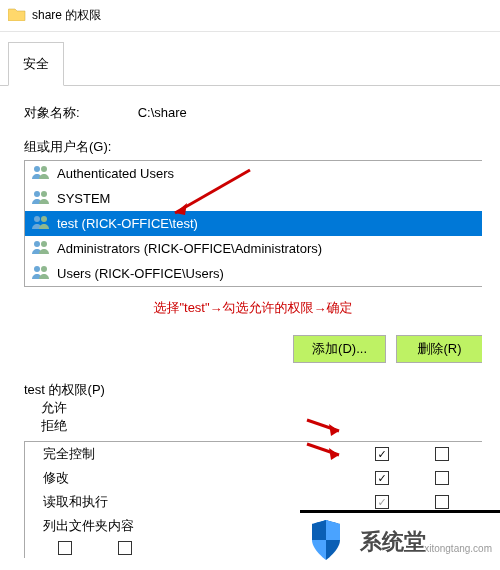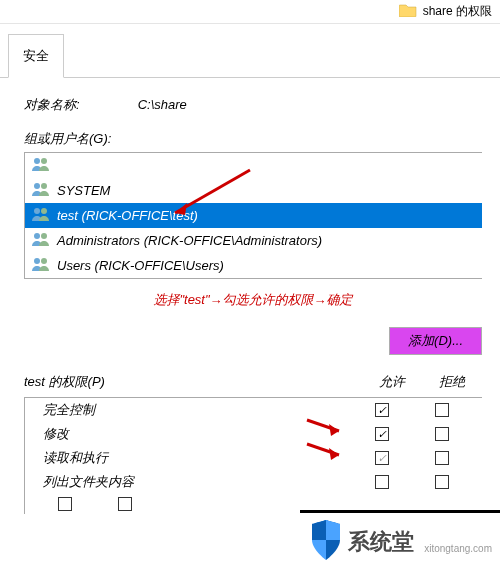--- a/index.html
+++ b/index.html
@@ -1,56 +1,56 @@
 <!DOCTYPE html>
 <html><head>
 <meta charset="utf-8">
 <style>
 * { box-sizing: border-box; font-family: "Microsoft YaHei", "Segoe UI", sans-serif; }
 body { margin: 0; background: #fff; width: 500px; height: 570px; overflow: hidden; position: relative; }
 
-.titlebar { display: flex; align-items: center; height: 24px; padding: 0 8px; background: #fff; border-bottom: 1px solid #e5e5e5; justify-content: flex-end; }
+.titlebar { display: flex; align-items: center; height: 32px; padding: 0 8px; background: #fff; border-bottom: 1px solid #e5e5e5; }
 .titlebar .folder-icon { margin-right: 6px; }
 .titlebar .title { font-size: 12px; color: #000; }
 
 .tab-row { display: flex; align-items: flex-end; padding: 10px 8px 0 8px; border-bottom: 1px solid #ccc; }
 .tab { background: #fff; border: 1px solid #ccc; border-bottom: 1px solid #fff; padding: 12px 14px; font-size: 13px; margin-bottom: -1px; }
 
-.content { padding: 12px 18px 0 24px; font-size: 13px; color: #000; font-style: italic; }
+.content { padding: 12px 18px 0 24px; font-size: 13px; color: #000; }
 .object-row { padding: 6px 0 16px 0; }
 .object-row .lbl { display: inline-block; width: 110px; }
 .group-label { padding-bottom: 4px; }
 
 .list-box { border: 1px solid #aaa; border-right: none; background: #fff; }
 .list-item { display: flex; align-items: center; padding: 3px 6px; gap: 6px; white-space: nowrap; overflow: hidden; }
 .list-item.selected { background: #0078d7; color: #fff; }
 
 .red-note { color: #c00; text-align: center; padding: 12px 0 18px 0; font-size: 13px; }
 
 .btn-row { display: flex; justify-content: flex-end; gap: 10px; padding-right: 0; }
-.btn { background: #d946ef; border: 1px solid #adadad; padding: 4px 18px; font-size: 13px; min-width: 86px; text-align: center; }
+.btn { background: #bef264; border: 1px solid #adadad; padding: 4px 18px; font-size: 13px; min-width: 86px; text-align: center; }
 .btn.remove { border-right: none; }
 
-.perm-header { display: flex; padding: 18px 0 6px 0; }
+.perm-header { display: flex; padding: 18px 0 6px 0; flex-direction: column; }
 .perm-header .ph-lbl { flex: 1; }
 .perm-header .ph-col { width: 60px; text-align: center; }
 
 .perm-box { border: 1px solid #aaa; border-right: none; border-bottom: none; }
 .perm-row { display: flex; align-items: center; padding: 3px 10px; }
 .perm-row .pr-lbl { flex: 1; padding-left: 8px; }
 .perm-row .pr-col { width: 60px; display: flex; justify-content: center; }
 .chk { width: 14px; height: 14px; border: 1px solid #333; display: inline-flex; align-items: center; justify-content: center; font-size: 11px; line-height: 1; }
 .chk.checked::after { content: '✓'; color: #000; }
 .chk.gray.checked::after { color: #9e9e9e; }
 
 .folder-svg { width: 18px; height: 14px; }
 
 .red-arrow { position: absolute; pointer-events: none; }
 .wm-box { position: absolute; right: 0; bottom: 0; width: 200px; height: 60px; border-top: 3px solid #000; background: #fff; display: flex; align-items: center; padding-left: 6px; }
-.wm-box .wm-main { display: flex; align-items: center; gap: 2px; }
+.wm-box .wm-main { display: flex; align-items: center; gap: 14px; }
 .wm-box .wm-text { font-size: 22px; font-weight: 700; color: #4a4a4a; }
 .wm-box .wm-url { position: absolute; bottom: 16px; right: 8px; font-size: 10px; color: #9a9a9a; }
 </style>
 </head>
 <body>
 
 <div class="titlebar">
   <span class="folder-icon">
     <svg class="folder-svg" viewBox="0 0 18 14">
         <path d="M1 2h6l2 2h8v9a1 1 0 0 1-1 1H1a1 1 0 0 1-1-1V3a1 1 0 0 1 1-1z" fill="#ffd86b" stroke="#caa43a" stroke-width="0.5"></path>
@@ -72,20 +72,21 @@
 
   <div class="group-label">组或用户名(G):</div>
   <div class="list-box" id="user-list">
       <div class="list-item">
         <span><svg width="20" height="16" viewBox="0 0 20 16">
             <circle cx="6" cy="5" r="3" fill="#6aa8d8"></circle>
             <path d="M1 15c0-3 2.5-5 5-5s5 2 5 5z" fill="#6aa8d8"></path>
             <circle cx="13" cy="5" r="3" fill="#8fb88f"></circle>
             <path d="M8 15c0-3 2.5-5 5-5s5 2 5 5z" fill="#8fb88f"></path>
           </svg></span>
+        <span>Authenticated Users</span>
       </div>
       <div class="list-item">
         <span><svg width="20" height="16" viewBox="0 0 20 16">
             <circle cx="6" cy="5" r="3" fill="#6aa8d8"></circle>
             <path d="M1 15c0-3 2.5-5 5-5s5 2 5 5z" fill="#6aa8d8"></path>
             <circle cx="13" cy="5" r="3" fill="#8fb88f"></circle>
             <path d="M8 15c0-3 2.5-5 5-5s5 2 5 5z" fill="#8fb88f"></path>
           </svg></span>
         <span>SYSTEM</span>
       </div>
@@ -115,20 +116,21 @@
             <path d="M8 15c0-3 2.5-5 5-5s5 2 5 5z" fill="#8fb88f"></path>
           </svg></span>
         <span>Users (RICK-OFFICE\Users)</span>
       </div>
     </div>
 
   <div class="red-note">选择"test"→勾选允许的权限→确定</div>
 
   <div class="btn-row">
     <div class="btn">添加(D)...</div>
+    <div class="btn remove">删除(R)</div>
   </div>
 
   <div class="perm-header">
     <div class="ph-lbl">test 的权限(P)</div>
     <div class="ph-col">允许</div>
     <div class="ph-col">拒绝</div>
   </div>
 
   <div class="perm-box" id="perm-list">
       <div class="perm-row">

